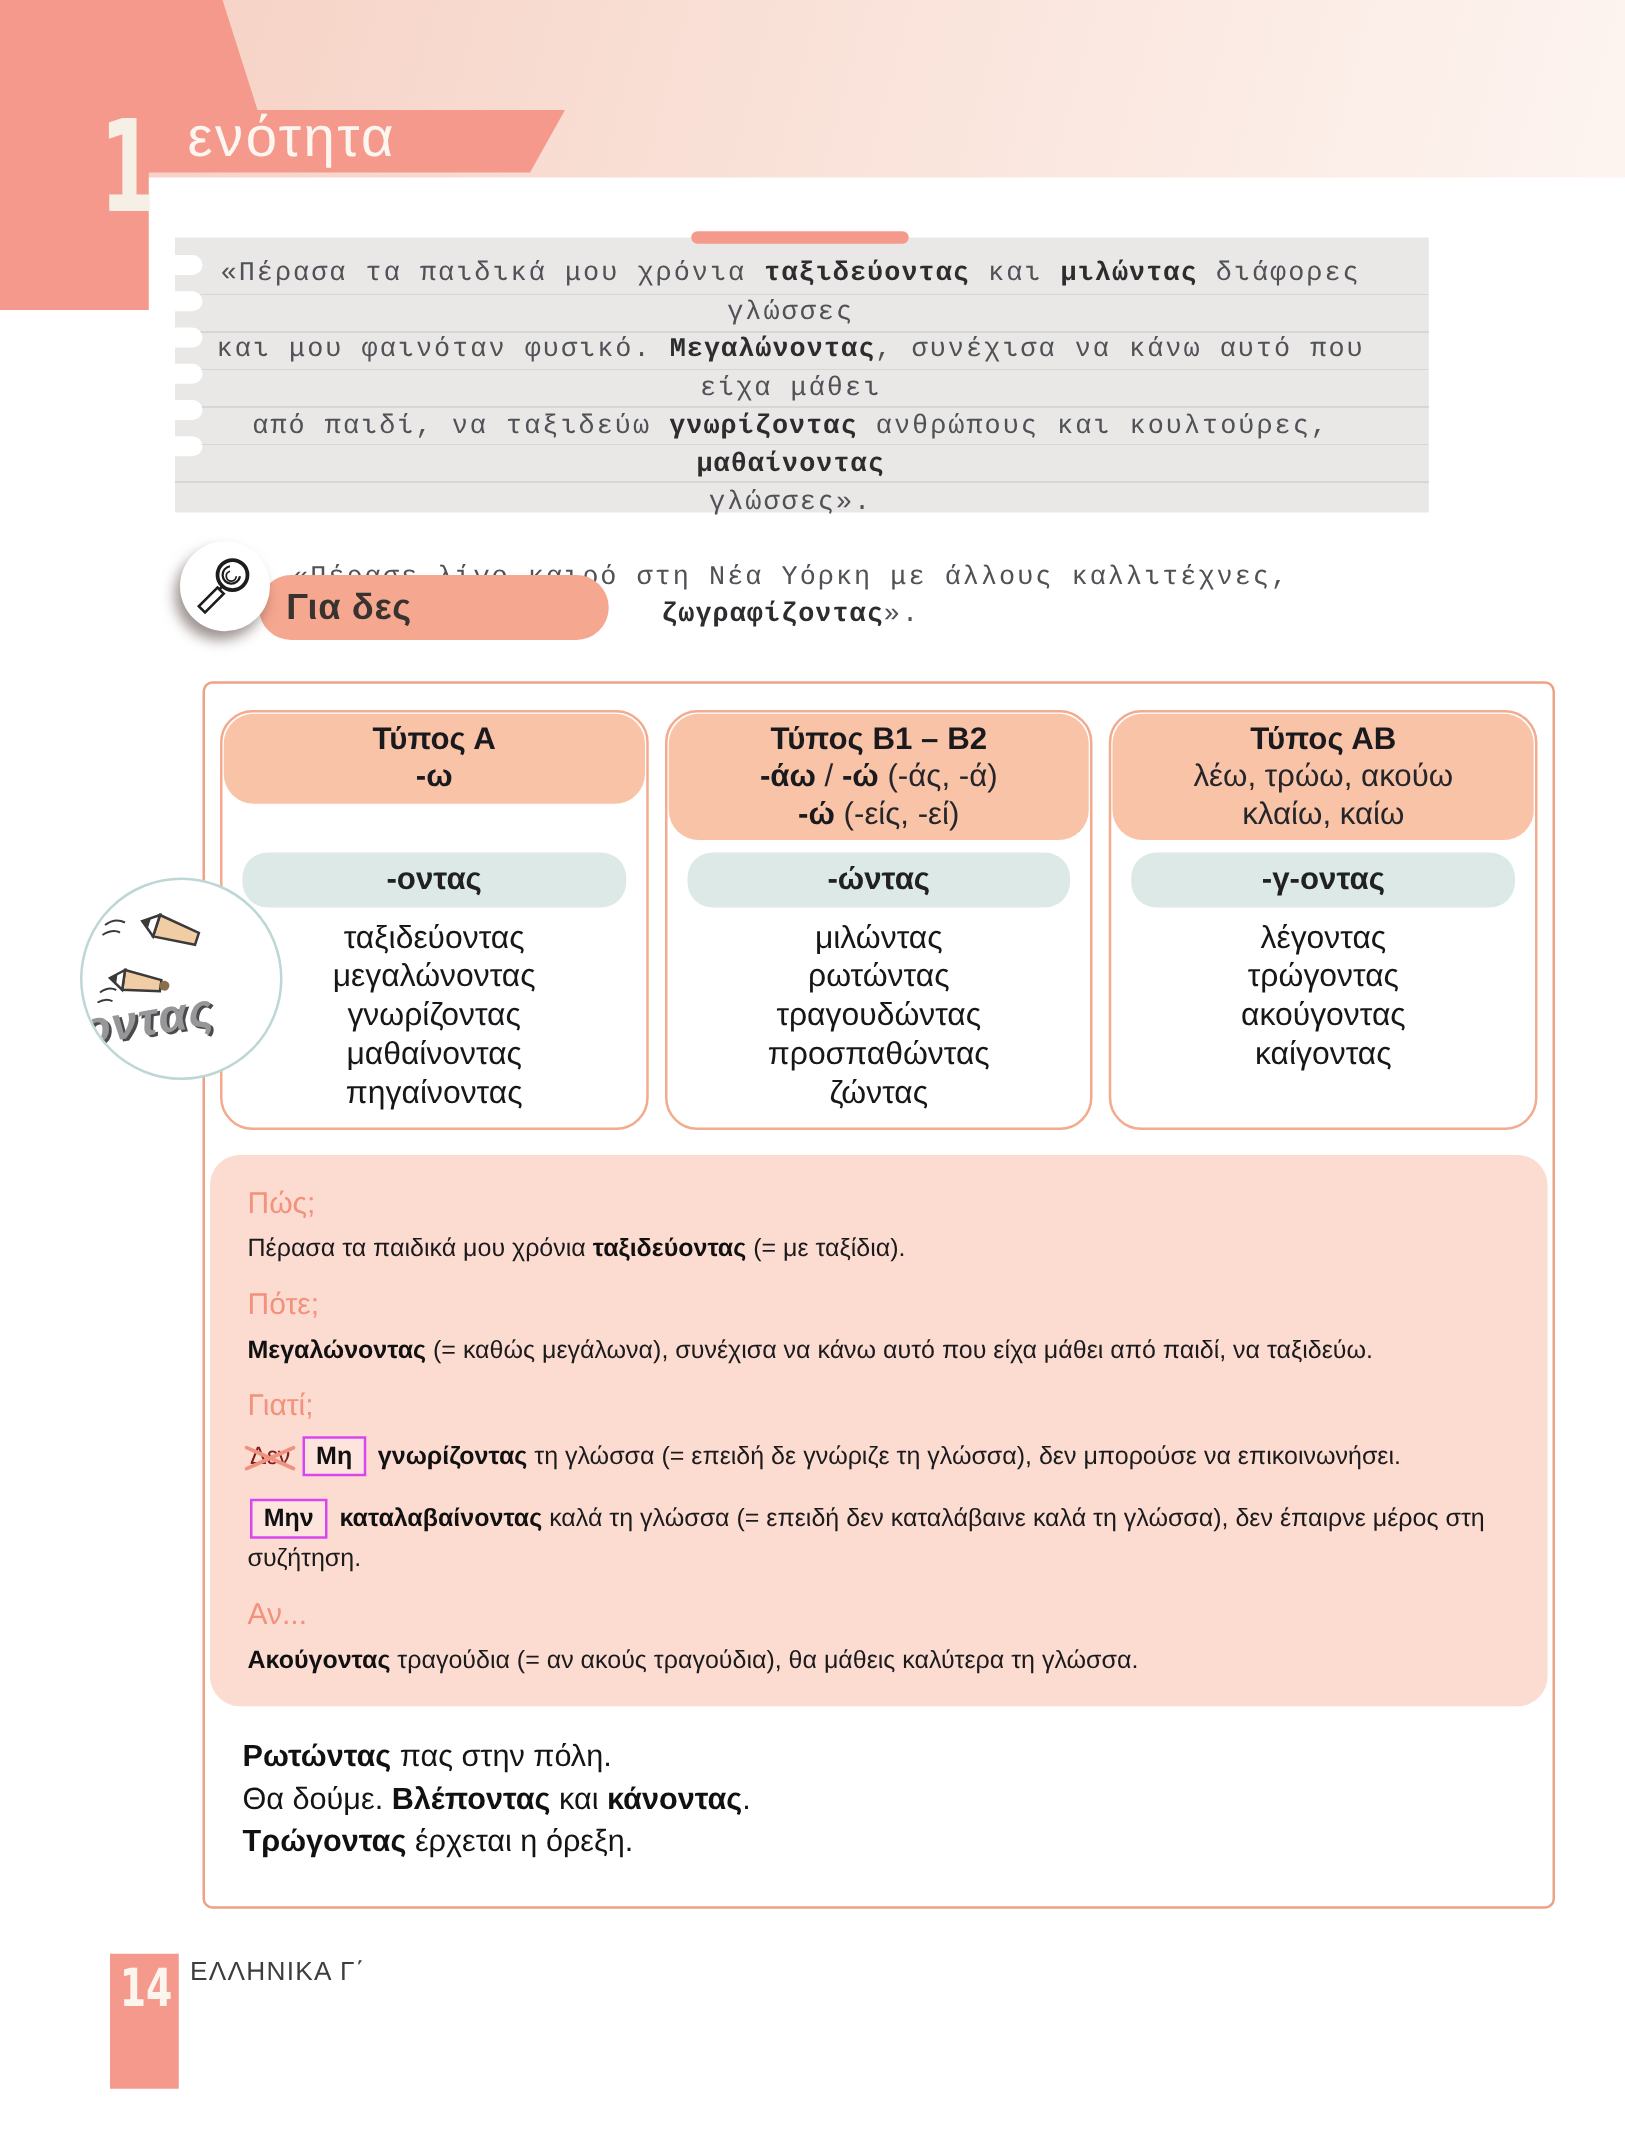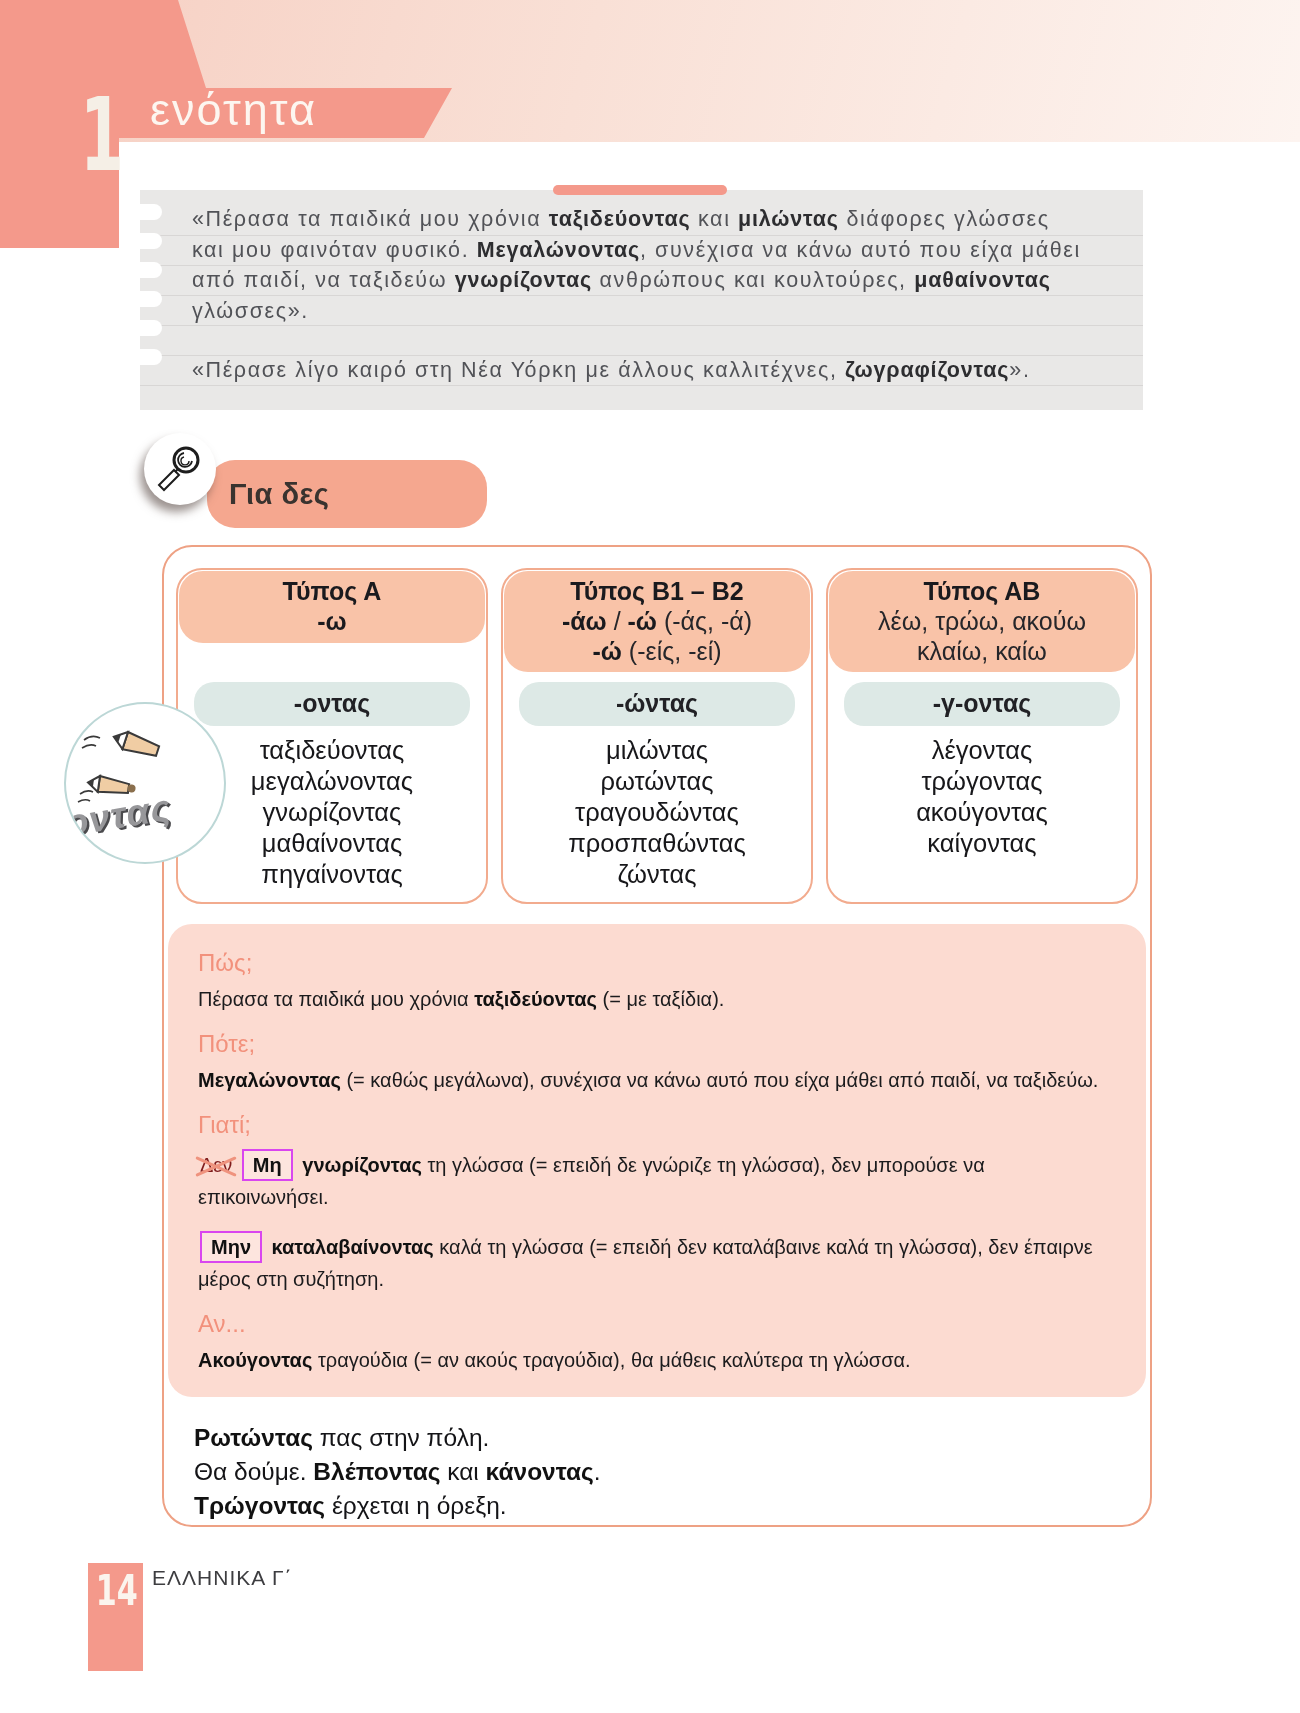--- a/index.html
+++ b/index.html
@@ -22,36 +22,36 @@
     letter-spacing:2px; font-weight:normal; }
 
   
   .notebook { position:absolute; left:140px; top:190px; width:1003px; height:220px;
     background:#e9e8e7; }
   .nb-lines { position:absolute; left:0; right:0; top:16px; bottom:0;
     background:repeating-linear-gradient(to bottom, transparent 0 29px, #d8d6d5 29px 30px); }
   .nb-tab { position:absolute; left:413px; top:-5px; width:174px; height:10px;
     background:var(--salmon,#f4998b); border-radius:5px; }
   .nb-hole { position:absolute; left:-12px; width:34px; height:16px; background:#fff; border-radius:8px; }
-  .nb-quote { position:relative; margin:14px 40px 0 52px; font-family:Liberation Sans, sans-serif;
-    font-size:21.5px; line-height:30.5px; letter-spacing:1.6px; color:#515257; }
+  .nb-quote { position:relative; margin:14px 40px 0 22px; font-family:Liberation Mono, monospace;
+    font-size:21.5px; line-height:30.5px; letter-spacing:1.6px; color:#515257;text-align:center; }
   .nb-quote .b { color:#2d2d30; letter-spacing:.8px; }
   .nb-quote.q2 { margin-top:29px; }
 
   
-  .lookbar { position:absolute; left:207px; top:460px; width:280px; height:68px;
+  .lookbar { position:absolute; left:207px; top:460px; width:280px; height:52px;
     background:#f5a78f; border-radius:28px; display:flex; align-items:center; padding-left:22px; }
   .lookbar span { font-size:29px; font-weight:bold; color:#39332f; letter-spacing:.5px; }
   .mag-badge { position:absolute; left:144px; top:433px; width:72px; height:72px; background:#fff;
     border-radius:50%; box-shadow:-4px 7px 10px rgba(75,58,52,.55); z-index:2;
     display:flex; align-items:center; justify-content:center; }
 
   
-  .container { position:absolute; left:162px; top:545px; width:990px; height:982px;
-    border:2px solid #eda habit; border:2px solid #eea184; border-radius:30px; background:#fff; }
+  .container { position:absolute; left:162px; top:545px; width:1082px; height:982px;
+    border:2px solid #eda habit; border:2px solid #eea184; border-radius:8px; background:#fff; }
   .cards { display:flex; gap:13px; margin:21px 12px 0 12px; }
   .card { flex:1; border:2px solid #f2ab8e; border-radius:26px; background:#fff;
     text-align:center; padding-bottom:12px; }
   .slot { height:101px; }
   .pill { margin:1px; border-radius:24px; background:var(--header_pill,#f9c3a8);
     padding:5px 2px 6px; }
   .pill.short { padding:5px 2px 7px; }
   .hl { font-size:25px; line-height:30px; color:#26262a; }
   .hl .b { color:#1a1a1e; }
   .ending { margin:10px 16px 0; background:var(--ending_pill,#dde9e6); border-radius:20px;

